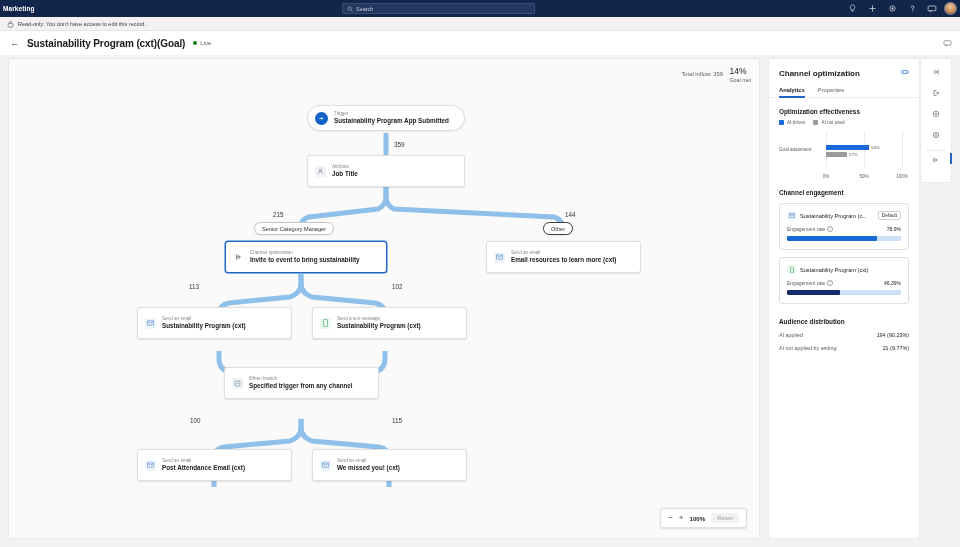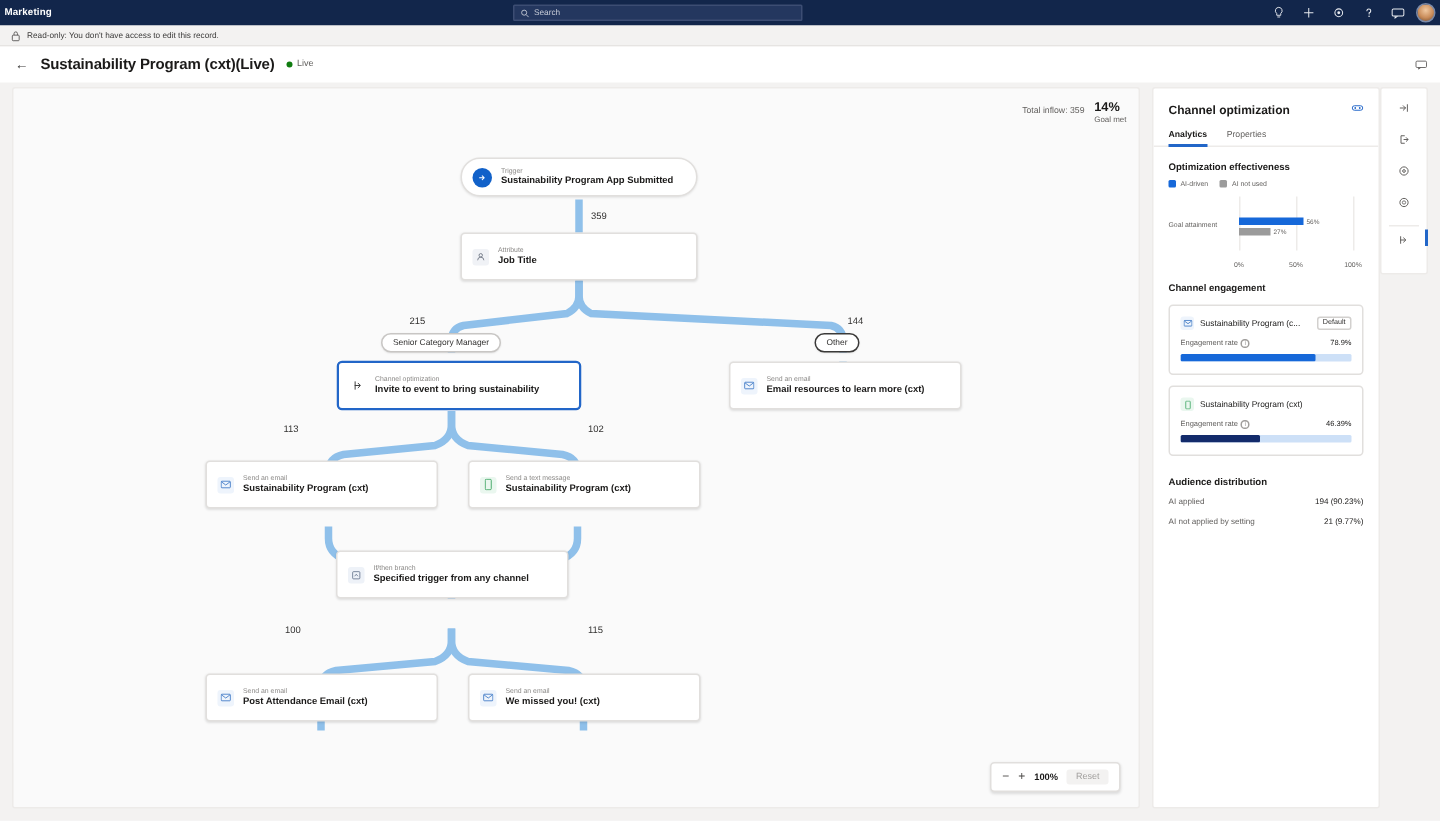--- a/index.html
+++ b/index.html
@@ -68,21 +68,21 @@
     position: absolute; top: 58px; left: 8px;
     width: 752px; height: 481px;
     background: #fafafa; border: 1px solid #edebe9; border-radius: 2px;
     overflow: hidden;
   }
   .inflow {
     position: absolute; right: 36px; top: 12px; text-align: right;
     font-size: 5.8px; color: #605e5c; white-space: nowrap;
   }
   .goalbox { position: absolute; right: 8px; top: 8px; text-align: left; }
-  .goalpct { font-size: 8.5px; font-weight: 700; color: #1b1a19; line-height: 1; }
+  .goalpct { font-size: 8.5px; font-weight: 400; color: #1b1a19; line-height: 1; }
   .goaltxt { font-size: 5.3px; color: #605e5c; margin-top: 1px; }
 
   svg.edges { position: absolute; inset: 0; width: 752px; height: 481px; }
 
   .node {
     position: absolute; background: #ffffff; border: 1px solid #e1dfdd;
     border-radius: 3px; box-shadow: 0 .6px 1.6px rgba(0,0,0,.11);
     display: flex; align-items: center; padding: 0 7px; gap: 6px; cursor: pointer;
   }
   .node.selected { border: 1.4px solid #2266c8; box-shadow: 0 0 0 .5px #2266c8; }
@@ -245,21 +245,21 @@
   <div class="readonly">
     <svg width="7" height="8" viewBox="0 0 12 14">
       <rect x="2" y="6" width="8" height="6.5" rx="1" fill="none" stroke="#605e5c" stroke-width="1.1"></rect>
       <path d="M4 6V4.2a2 2 0 0 1 4 0V6" fill="none" stroke="#605e5c" stroke-width="1.1"></path>
     </svg>
     <span class="txt">Read-only: You don't have access to edit this record.</span>
   </div>
 
   <div class="titlerow">
     <span class="backarrow">←</span>
-    <span class="pagetitle">Sustainability Program (cxt)(Live)</span>
+    <span class="pagetitle">Sustainability Program (cxt)(Goal)</span>
     <span class="livebadge">
       <span class="livedot"></span>
       <span class="livetxt">Live</span>
     </span>
     <span class="title-right-ic">
       <svg width="9" height="8" viewBox="0 0 18 16">
           <rect x="2" y="3.5" width="14" height="8.5" rx="1.5" fill="none" stroke="#605e5c" stroke-width="1.2"></rect>
           <path d="M5.5 12v2.2L8.4 12" fill="none" stroke="#605e5c" stroke-width="1.2"></path>
         </svg>
     </span>

